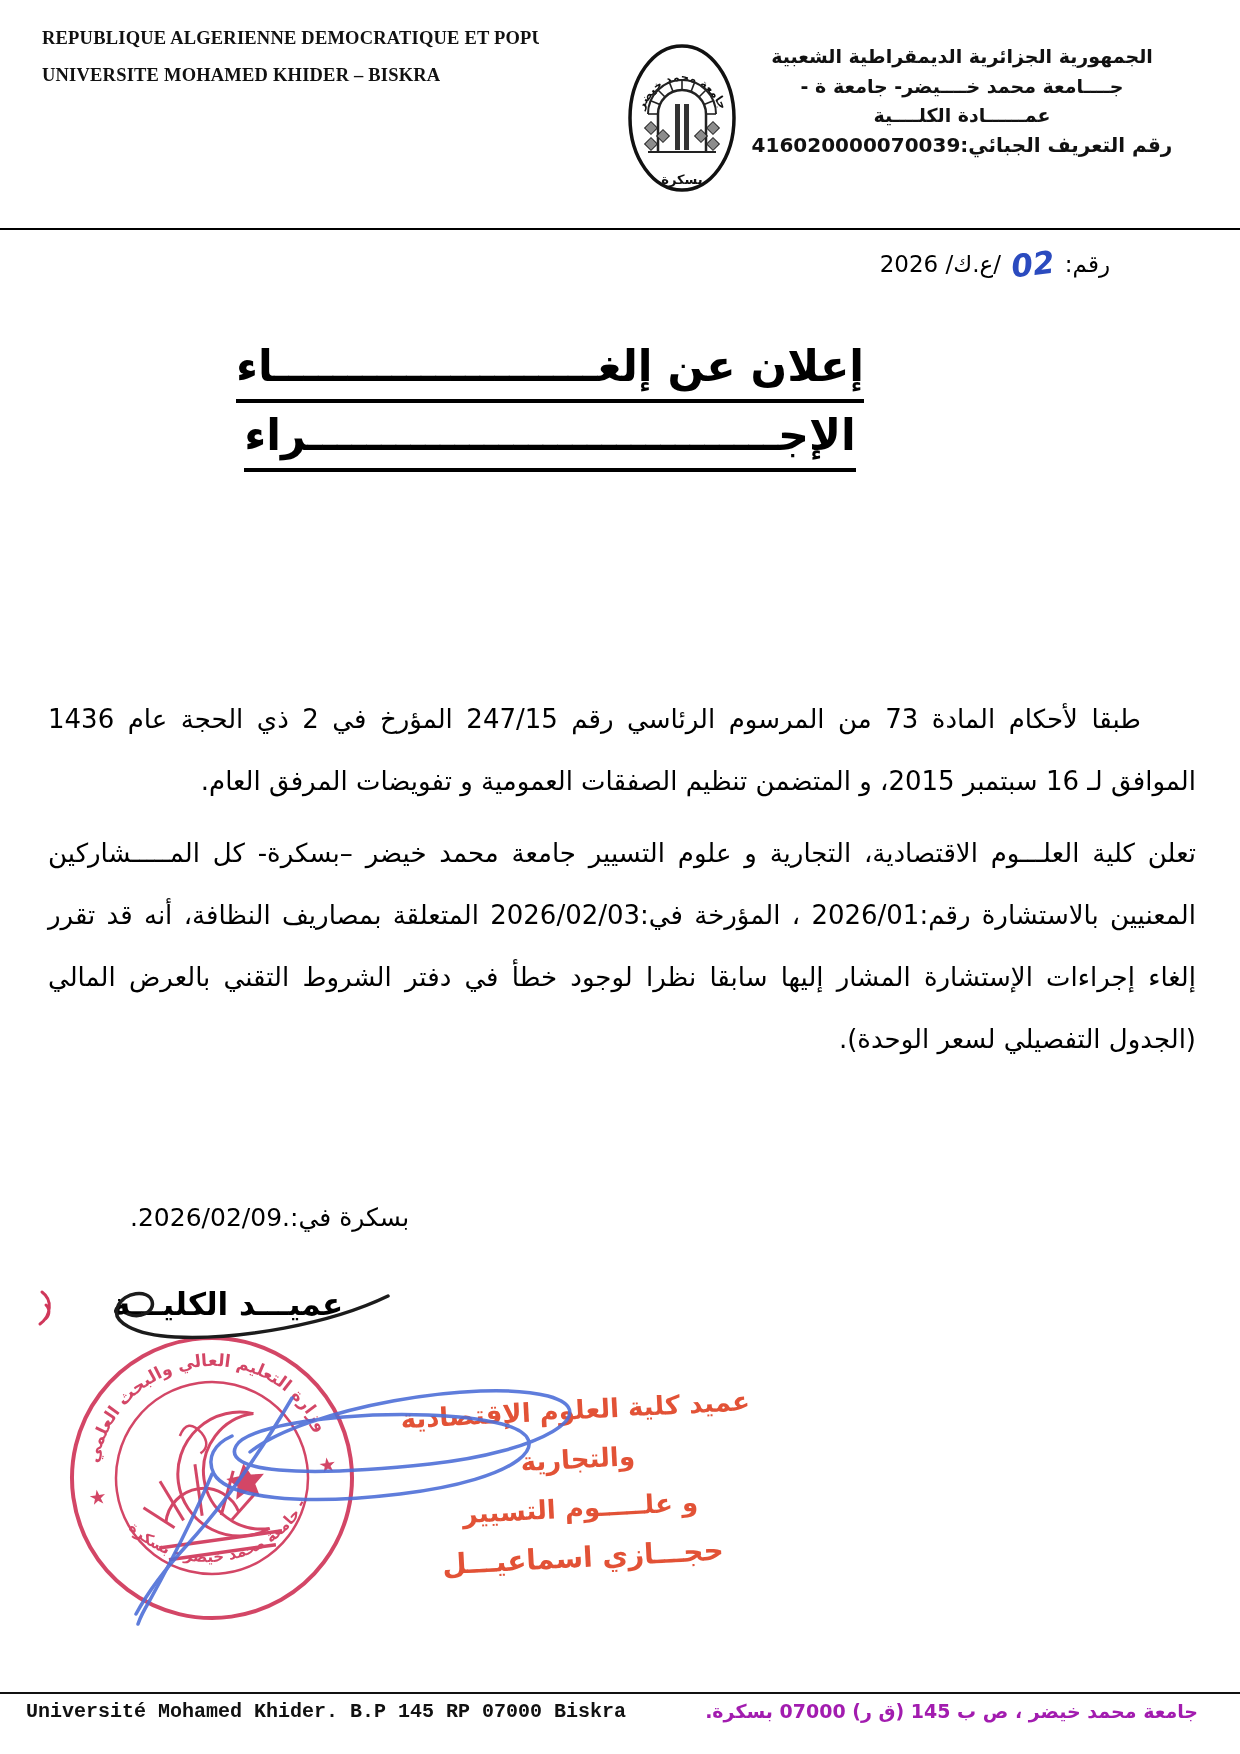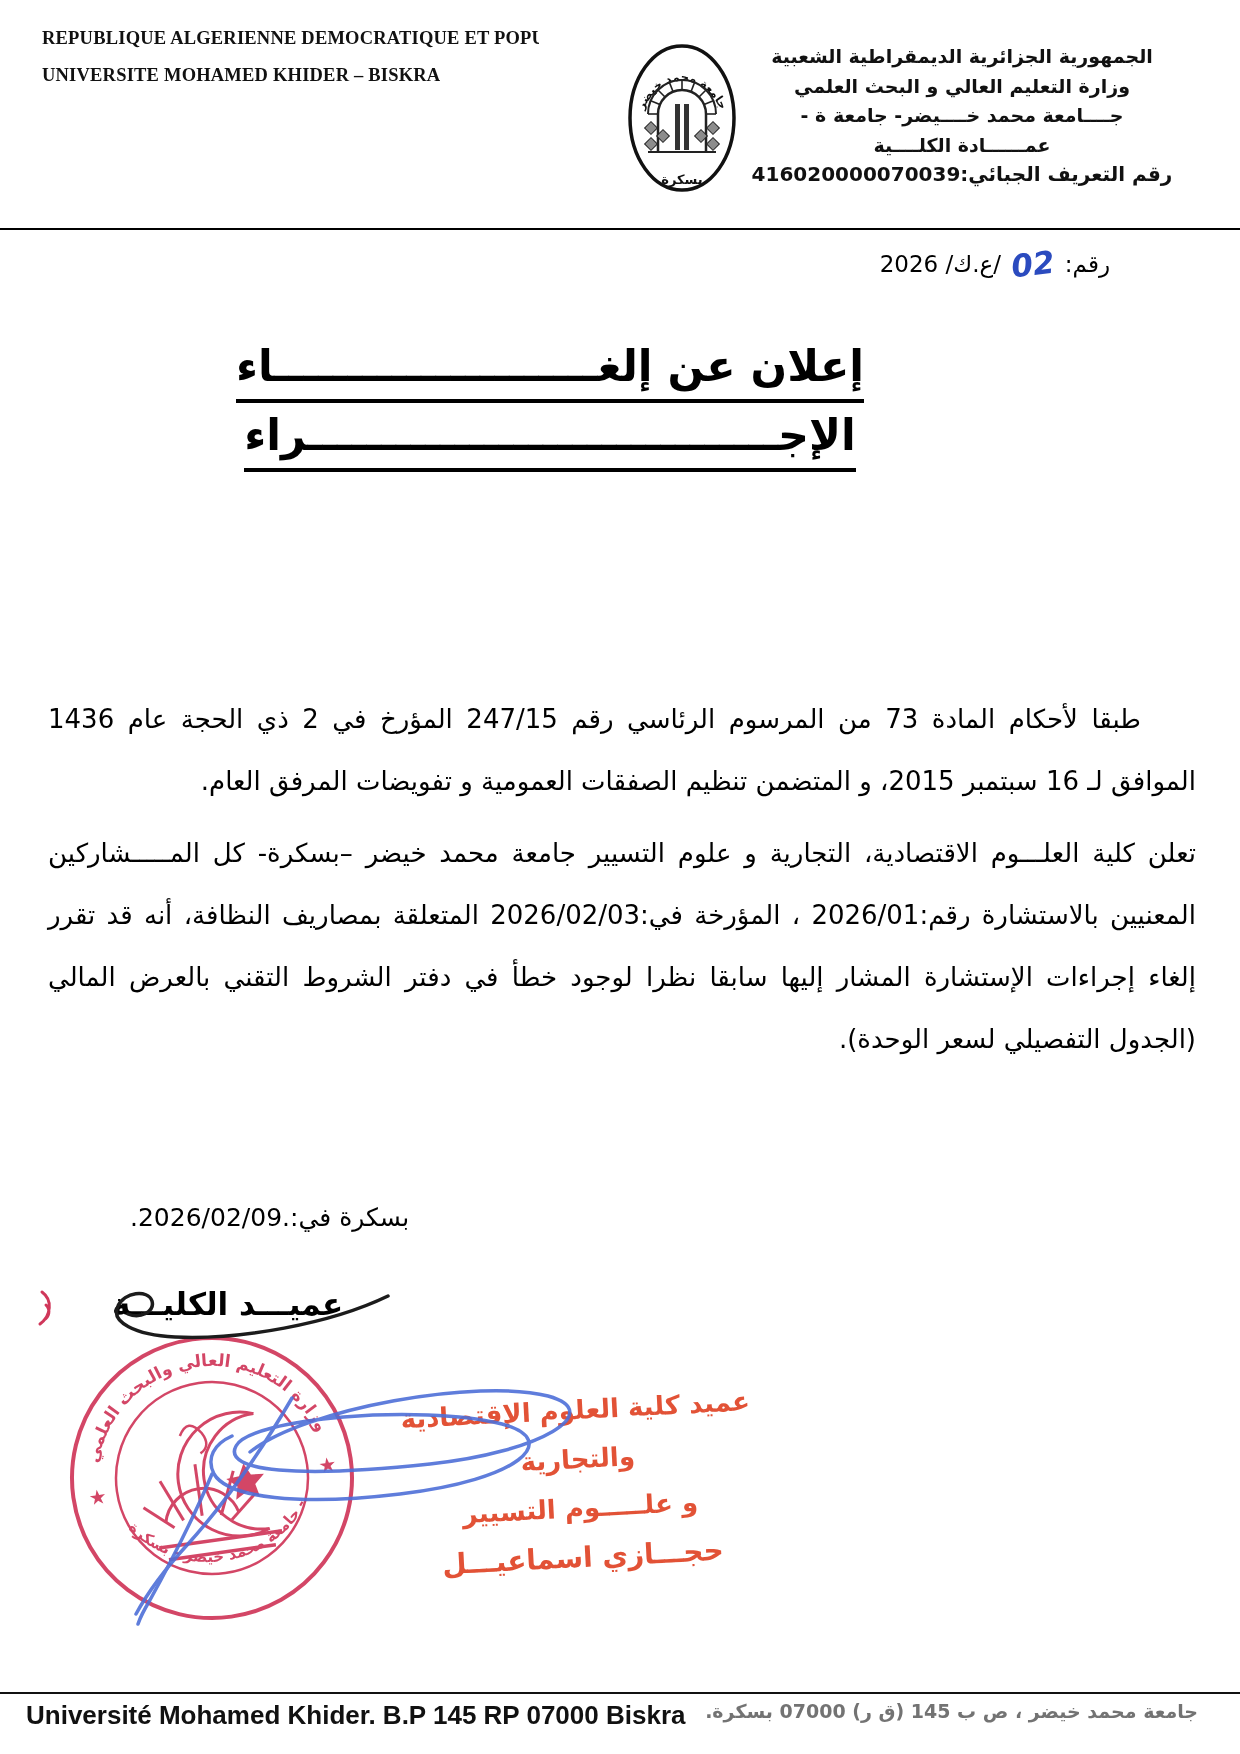--- a/index.html
+++ b/index.html
@@ -45,23 +45,23 @@
 
   
   .overlay{position:absolute;left:0;top:0;pointer-events:none;}
   .name-stamp{position:absolute;left:372px;top:1386px;width:414px;direction:rtl;text-align:center;
               color:#e04426;font-weight:bold;transform:rotate(-3deg);line-height:49px;opacity:.92;}
   .name-stamp .l1{font-size:26px;}
   .name-stamp .l2{font-size:26px;}
   .name-stamp .l3{font-size:28px;letter-spacing:1px;}
 
   
-  .footer-fr{position:absolute;left:26px;top:1700px;font-family:Liberation Sans, sans-serif;
-             font-weight:bold;font-size:26px;color:#111;}
-  .footer-ar{position:absolute;right:42px;top:1700px;direction:rtl;font-weight:bold;font-size:19px;color:#737373;}
+  .footer-fr{position:absolute;left:26px;top:1700px;font-family:Liberation Mono, monospace;
+             font-weight:bold;font-size:20px;color:#111;}
+  .footer-ar{position:absolute;right:42px;top:1700px;direction:rtl;font-weight:bold;font-size:19px;color:#a21caf;}
 </style>
 </head>
 <body>
 
 <div class="page">
 
   <div class="fr-header">
     <div>REPUBLIQUE ALGERIENNE DEMOCRATIQUE ET POPULAIRE</div>
     <div>UNIVERSITE  MOHAMED KHIDER – BISKRA</div>
   </div>
@@ -103,21 +103,20 @@
       <g fill="#333">
         <rect x="49" y="64" width="5" height="46"></rect>
         <rect x="58" y="64" width="5" height="46"></rect>
       </g>
       <text x="56" y="144" font-size="13" font-weight="bold" fill="#111" text-anchor="middle">بسكرة</text>
     </svg>
   </div>
 
   <div class="ar-header">
     <div>الجمهورية الجزائرية الديمقراطية الشعبية</div>
-    <div>وزارة التعليم العالي و البحث العلمي</div>
     <div>جــــامعة محمد خــــيضر- جامعة ة -</div>
     <div>عمــــــادة الكلــــية</div>
     <div class="tax">رقم التعريف الجبائي:416020000070039</div>
   </div>
 
   <div class="rule-top"></div>
 
   <div class="ref-line">
     <span>رقم:</span>
     <span class="ref-hand">02</span>

